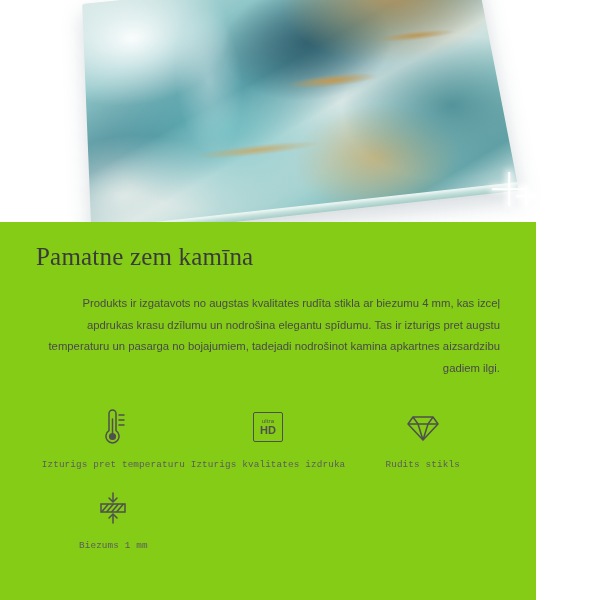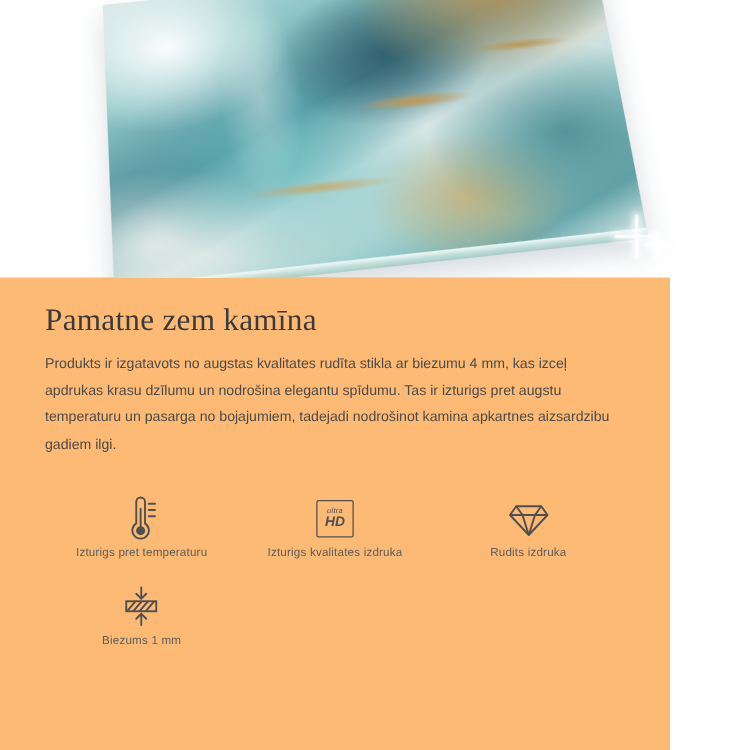--- a/index.html
+++ b/index.html
@@ -7,21 +7,21 @@
     width: 600px;
     height: 600px;
     background: #ffffff;
     font-family: "Liberation Sans", sans-serif;
     overflow: hidden;
   }
   .page {
     position: relative;
     width: 536px;
     height: 600px;
-    background: #fdba74;
+    background: #84cc16;
   }
 
   
   .hero {
     position: relative;
     width: 600px;
     height: 222px;
     overflow: hidden;
     background: #ffffff;
   }
@@ -92,25 +92,26 @@
     margin-top: 18px;
     font-family: "Liberation Serif", serif;
     font-size: 25px;
     line-height: 33px;
     font-weight: 400;
     color: #3a3a3a;
     letter-spacing: 0.2px;
   }
   .headline .line2 { display: block; }
   .body-copy {
-    margin-top: 8px;
+    margin-top: 20px;
     font-size: 11.3px;
     line-height: 21.5px;
     color: #4a4a4a;
     max-width: 540px;
+    text-align: right;
   }
 
   
   .features {
     margin-top: 26px;
     display: grid;
     grid-template-columns: repeat(3, 1fr);
     row-gap: 16px;
     column-gap: 0;
   }
@@ -120,36 +121,36 @@
     align-items: center;
     justify-content: flex-start;
   }
   .feature .icon-box {
     height: 44px;
     display: flex;
     align-items: center;
     justify-content: center;
   }
   .feature .caption {
-    margin-top: 0;
+    margin-top: 10px;
     font-size: 9.3px;
     color: #5c5c5c;
     text-align: center;
     letter-spacing: 0.15px;
+    font-family: Liberation Mono, monospace;
   }
   .hd-badge {
     width: 30px; height: 30px;
     border: 1.6px solid #4f4f4f;
     border-radius: 2px;
     display: flex;
     flex-direction: column;
     align-items: center;
     justify-content: center;
     line-height: 1;
-    font-style: italic;
   }
   .hd-badge .t1 { font-size: 6px; color: #4f4f4f; letter-spacing: 0.2px; }
   .hd-badge .t2 { font-size: 11px; font-weight: bold; color: #4f4f4f; margin-top: 1px; }
 </style>
 </head>
 <body>
 
 <div class="page">
 
   <div class="hero">
@@ -200,21 +201,21 @@
         <div class="icon-box">
           <svg width="38" height="34" viewBox="0 0 38 34" fill="none" stroke="#4f4f4f" stroke-width="1.5" stroke-linejoin="round">
             <polygon points="9,7 29,7 34,14 19,30 4,14"></polygon>
             <line x1="4" y1="14" x2="34" y2="14"></line>
             <line x1="9" y1="7" x2="14" y2="14"></line>
             <line x1="29" y1="7" x2="24" y2="14"></line>
             <line x1="14" y1="14" x2="19" y2="30"></line>
             <line x1="24" y1="14" x2="19" y2="30"></line>
           </svg>
         </div>
-        <div class="caption">Rudits izdruka</div>
+        <div class="caption">Rudits stikls</div>
       </div>
 
 
       <div class="feature">
         <div class="icon-box">
           <svg width="38" height="36" viewBox="0 0 38 36" fill="none" stroke="#4f4f4f" stroke-width="1.5" stroke-linecap="round">
             <line x1="19" y1="3" x2="19" y2="11"></line>
             <polyline points="15,8 19,12 23,8"></polyline>
             <rect x="7" y="14" width="24" height="8"></rect>
             <line x1="8" y1="21.5" x2="14" y2="14.5"></line>

